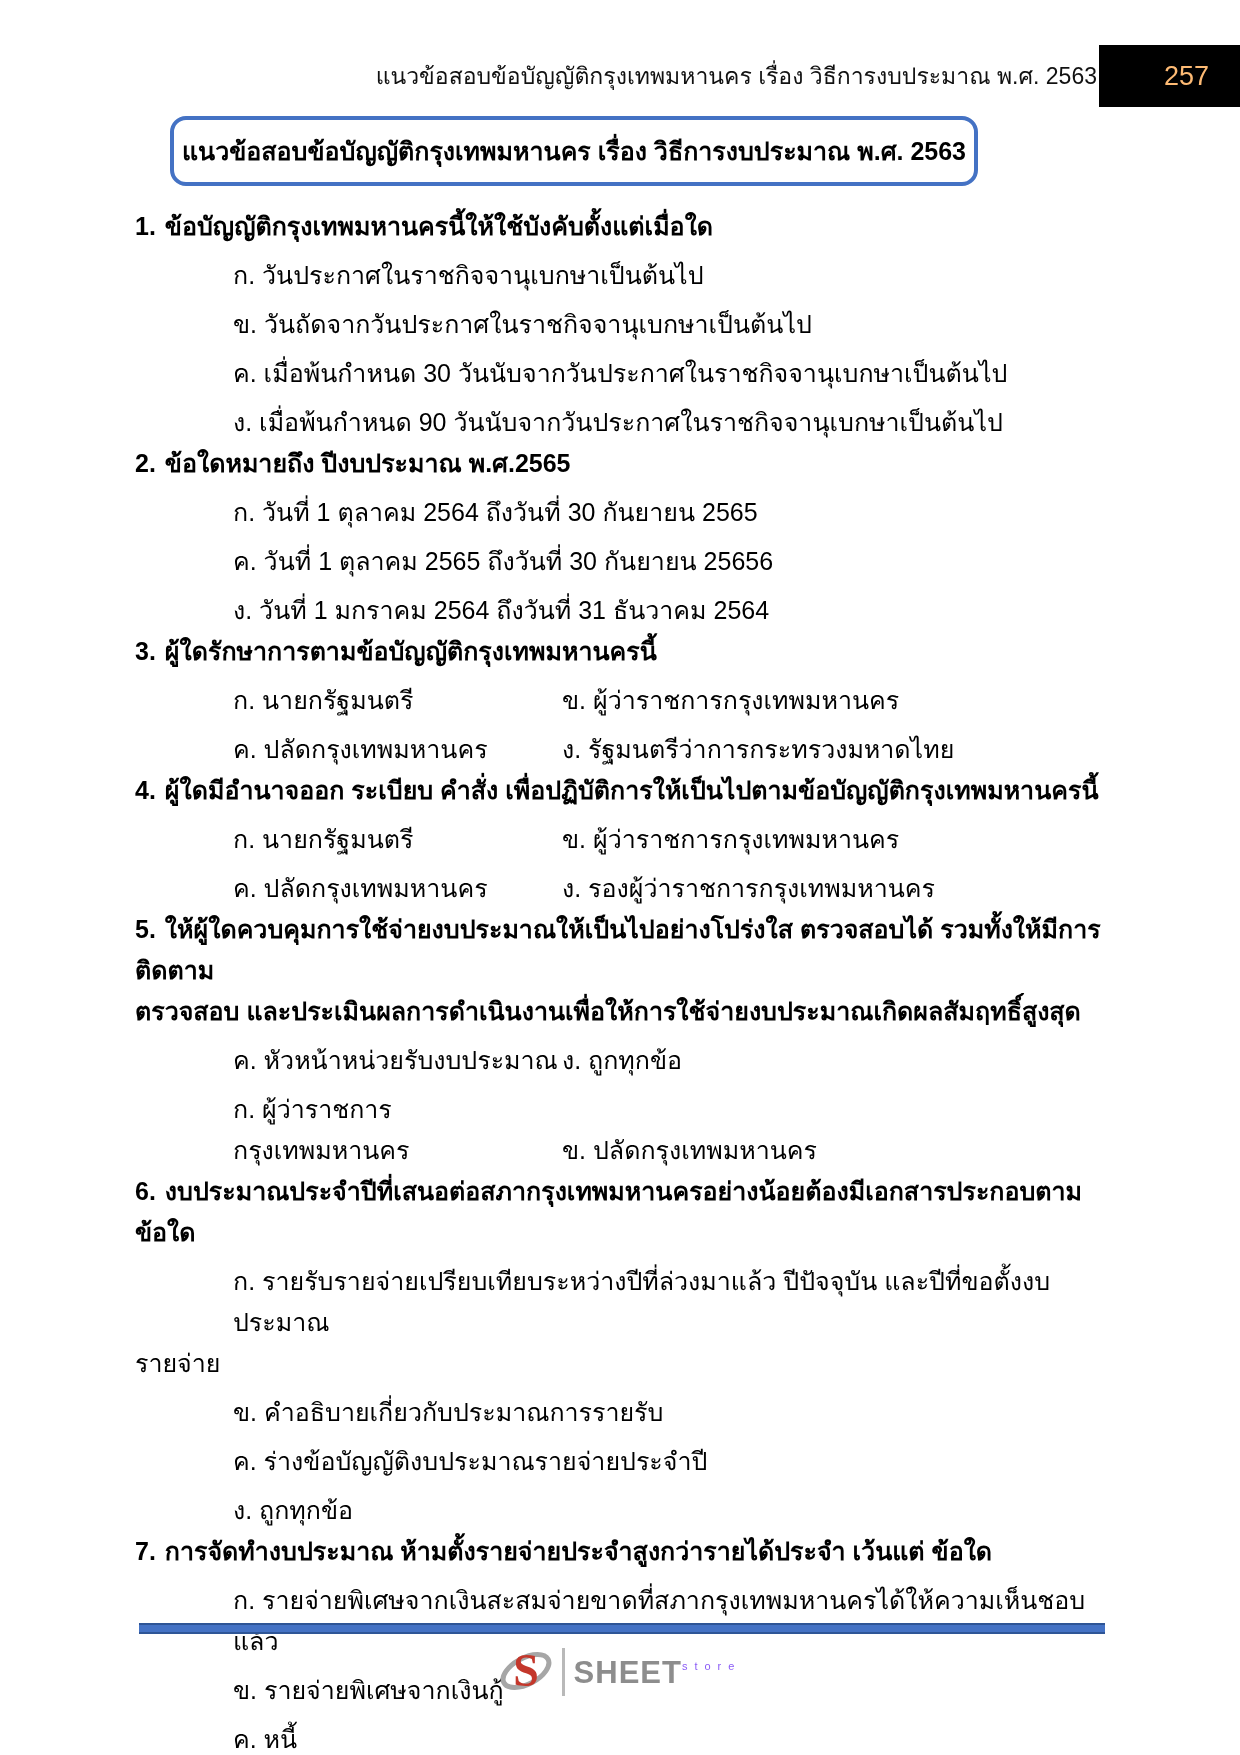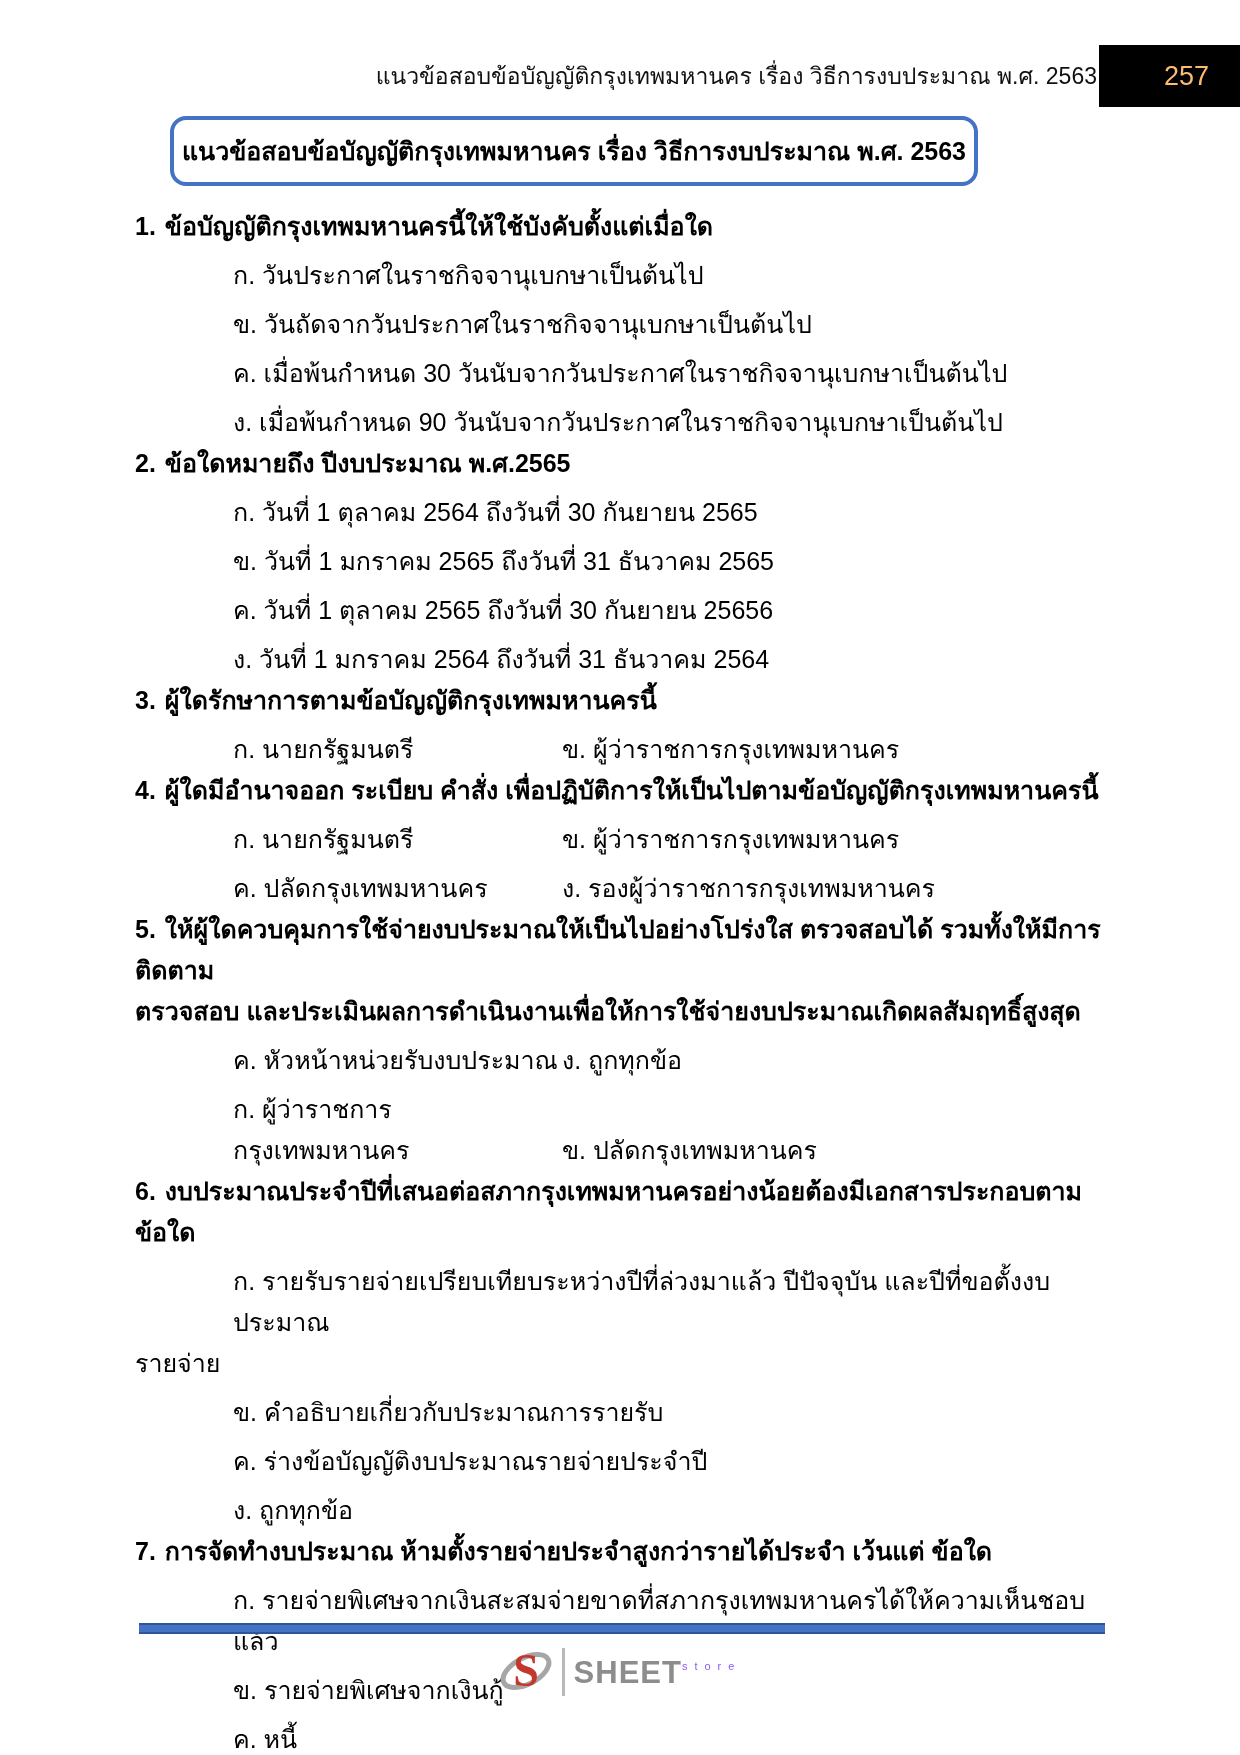--- a/index.html
+++ b/index.html
@@ -59,29 +59,31 @@
     </div>
     <div class="opt">ก. วันประกาศในราชกิจจานุเบกษาเป็นต้นไป</div>
     <div class="opt">ข. วันถัดจากวันประกาศในราชกิจจานุเบกษาเป็นต้นไป</div>
     <div class="opt">ค. เมื่อพ้นกำหนด 30 วันนับจากวันประกาศในราชกิจจานุเบกษาเป็นต้นไป</div>
     <div class="opt">ง. เมื่อพ้นกำหนด 90 วันนับจากวันประกาศในราชกิจจานุเบกษาเป็นต้นไป</div>
 
     <div class="q">
       <span class="qnum">2.</span><span>ข้อใดหมายถึง ปีงบประมาณ พ.ศ.2565</span>
     </div>
     <div class="opt">ก. วันที่ 1 ตุลาคม 2564 ถึงวันที่ 30 กันยายน 2565</div>
-    <div class="opt">ข. วันที่ 1 มกราคม 2565 ถึงวันที่ 31 ธันวาคม 2565</div>
     <div class="opt">ค. วันที่ 1 ตุลาคม 2565 ถึงวันที่ 30 กันยายน 25656</div>
     <div class="opt">ง. วันที่ 1 มกราคม 2564 ถึงวันที่ 31 ธันวาคม 2564</div>
 
     <div class="q">
       <span class="qnum">3.</span><span>ผู้ใดรักษาการตามข้อบัญญัติกรุงเทพมหานครนี้</span>
     </div>
     <div class="opt">
       <span class="c1">ก. นายกรัฐมนตรี</span><span>ข. ผู้ว่าราชการกรุงเทพมหานคร</span>
+    </div>
+    <div class="opt">
+      <span class="c1">ค. ปลัดกรุงเทพมหานคร</span><span>ง. รัฐมนตรีว่าการกระทรวงมหาดไทย</span>
     </div>
 
     <div class="q">
       <span class="qnum">4.</span><span>ผู้ใดมีอำนาจออก ระเบียบ คำสั่ง เพื่อปฏิบัติการให้เป็นไปตามข้อบัญญัติกรุงเทพมหานครนี้</span>
     </div>
     <div class="opt">
       <span class="c1">ก. นายกรัฐมนตรี</span><span>ข. ผู้ว่าราชการกรุงเทพมหานคร</span>
     </div>
     <div class="opt">
       <span class="c1">ค. ปลัดกรุงเทพมหานคร</span><span>ง. รองผู้ว่าราชการกรุงเทพมหานคร</span>

